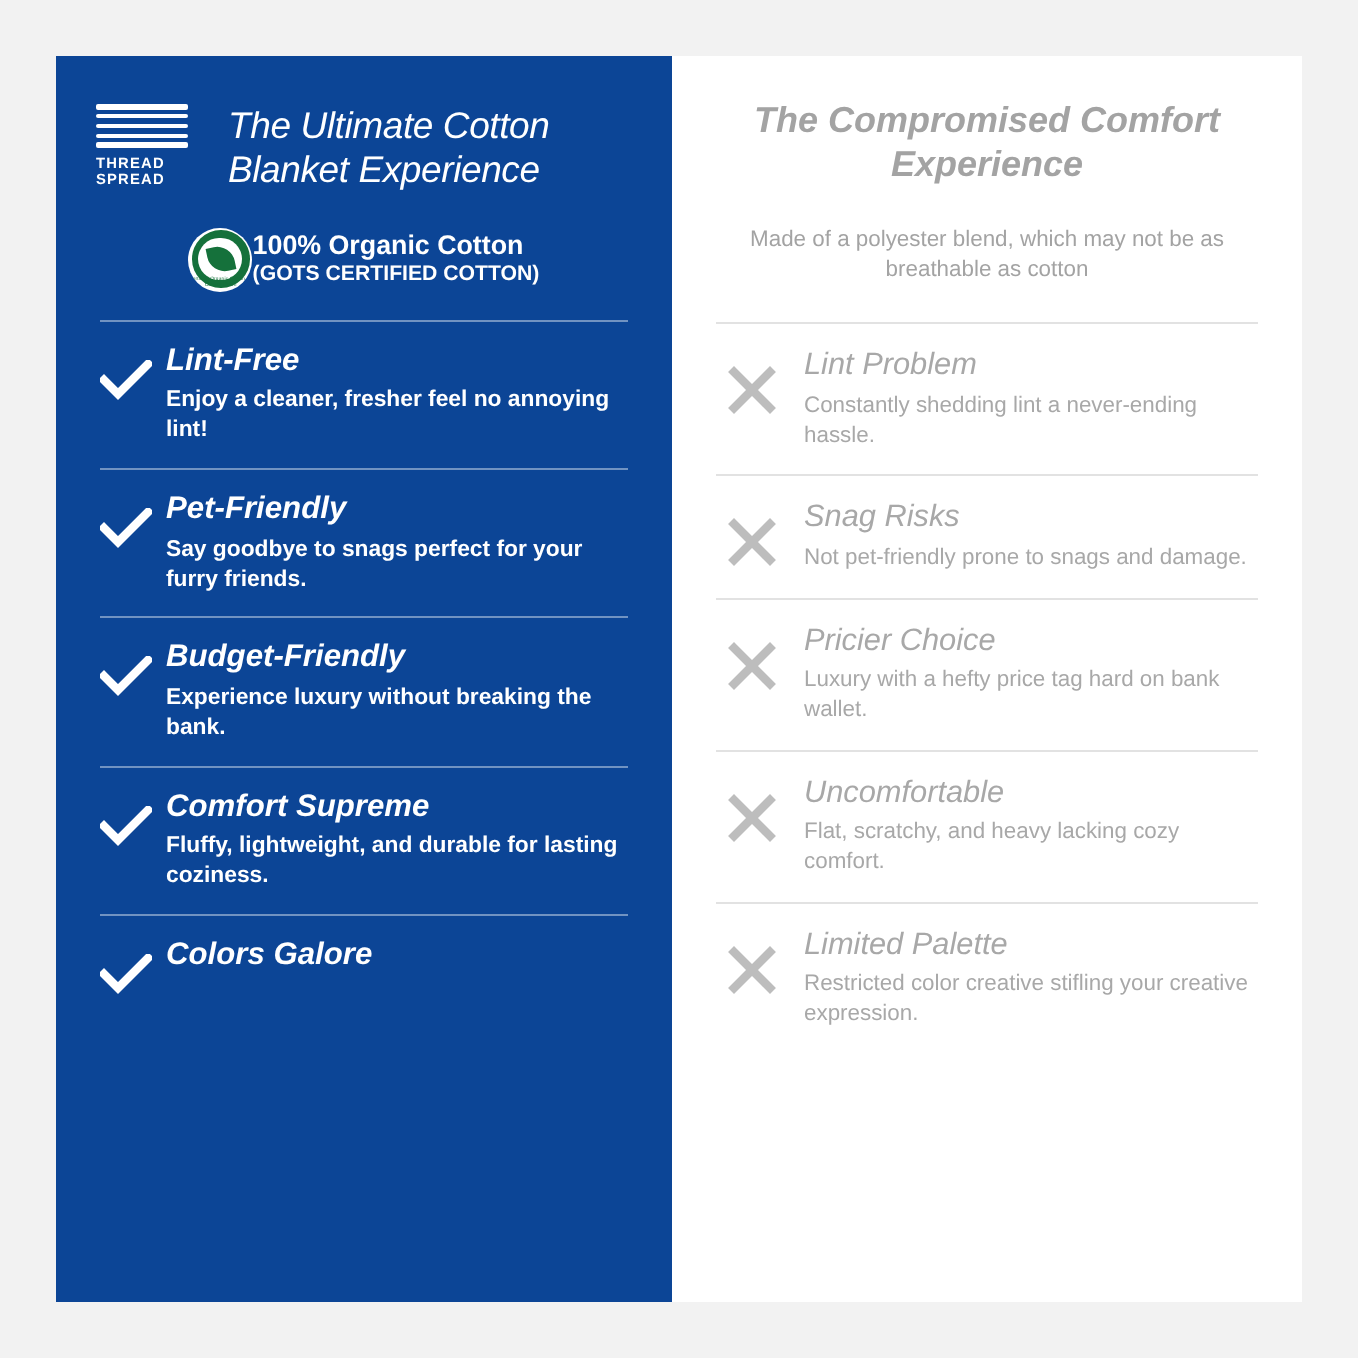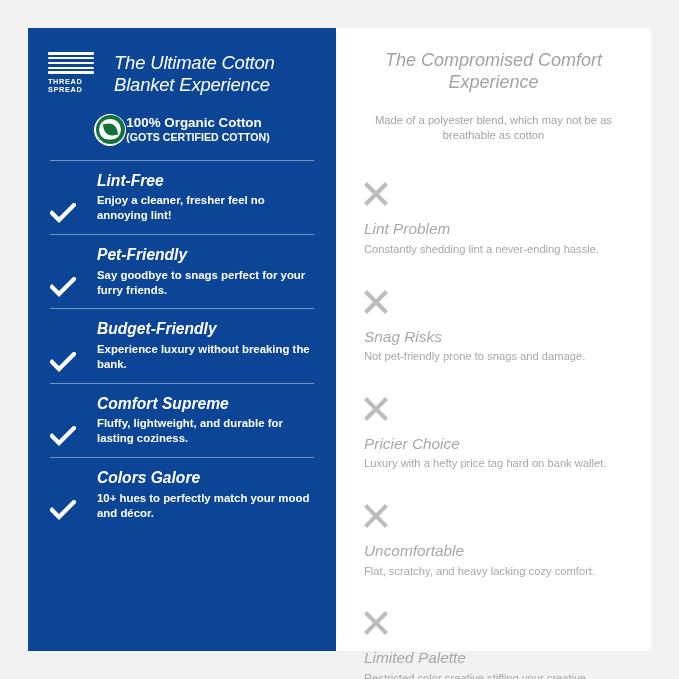--- a/index.html
+++ b/index.html
@@ -141,22 +141,22 @@
   }
 
   .divider-left {
     height: 1px;
     background: rgba(255,255,255,0.42);
     margin: 0 2px;
   }
 
   .feature {
     display: flex;
-    align-items: flex-end;
-    gap: 21px;
+    align-items: flex-start;
+    gap: 7px;
     padding: 11px 2px 11px 2px;
   }
   .check {
     flex: 0 0 26px;
     width: 26px;
     padding-top: 8px;
     color: #ffffff;
   }
   .check svg { display: block; }
   .feature-text .f-title {
@@ -178,21 +178,21 @@
     background: #ffffff;
     box-sizing: border-box;
     padding: 22px 22px 18px 22px;
     color: #9a9a9a;
     display: flex;
     flex-direction: column;
   }
   .right-title {
     text-align: center;
     font-size: 18px;
-    font-weight: normal;
+    font-weight: bold;
     font-style: italic;
     line-height: 1.2;
     color: #a3a3a3;
     margin-bottom: 20px;
   }
   .right-sub {
     text-align: center;
     font-size: 11.2px;
     line-height: 1.35;
     color: #a3a3a3;
@@ -200,21 +200,20 @@
   }
   .divider-right {
     height: 1px;
     background: #e2e2e2;
   }
   .r-feature {
     display: flex;
     align-items: flex-start;
     gap: 14px;
     padding: 12px 2px 12px 6px;
-    flex-direction: column;
   }
   .xmark {
     flex: 0 0 24px;
     width: 24px;
     padding-top: 9px;
     color: #bdbdbd;
   }
   .xmark svg { display: block; }
   .r-text .r-f-title {
     font-size: 15.4px;
@@ -326,21 +325,20 @@
     <div class="divider-left"></div>
 
     <div class="feature">
       <div class="check">
         <svg width="26" height="20" viewBox="0 0 26 20">
             <path d="M2 10 L9 17 L24 2" stroke="#ffffff" stroke-width="4.2" fill="none" stroke-linecap="square"></path>
           </svg>
       </div>
       <div class="feature-text">
         <div class="f-title">Colors Galore</div>
-        <div class="f-desc">10+ hues to perfectly match your mood and décor.</div>
       </div>
     </div>
 
     <div class="spacer"></div>
   </div>
 
   <div class="panel-right">
 
     <div class="right-title">The Compromised Comfort Experience</div>
     <div class="right-sub">Made of a polyester blend, which may not be as breathable as cotton</div>

